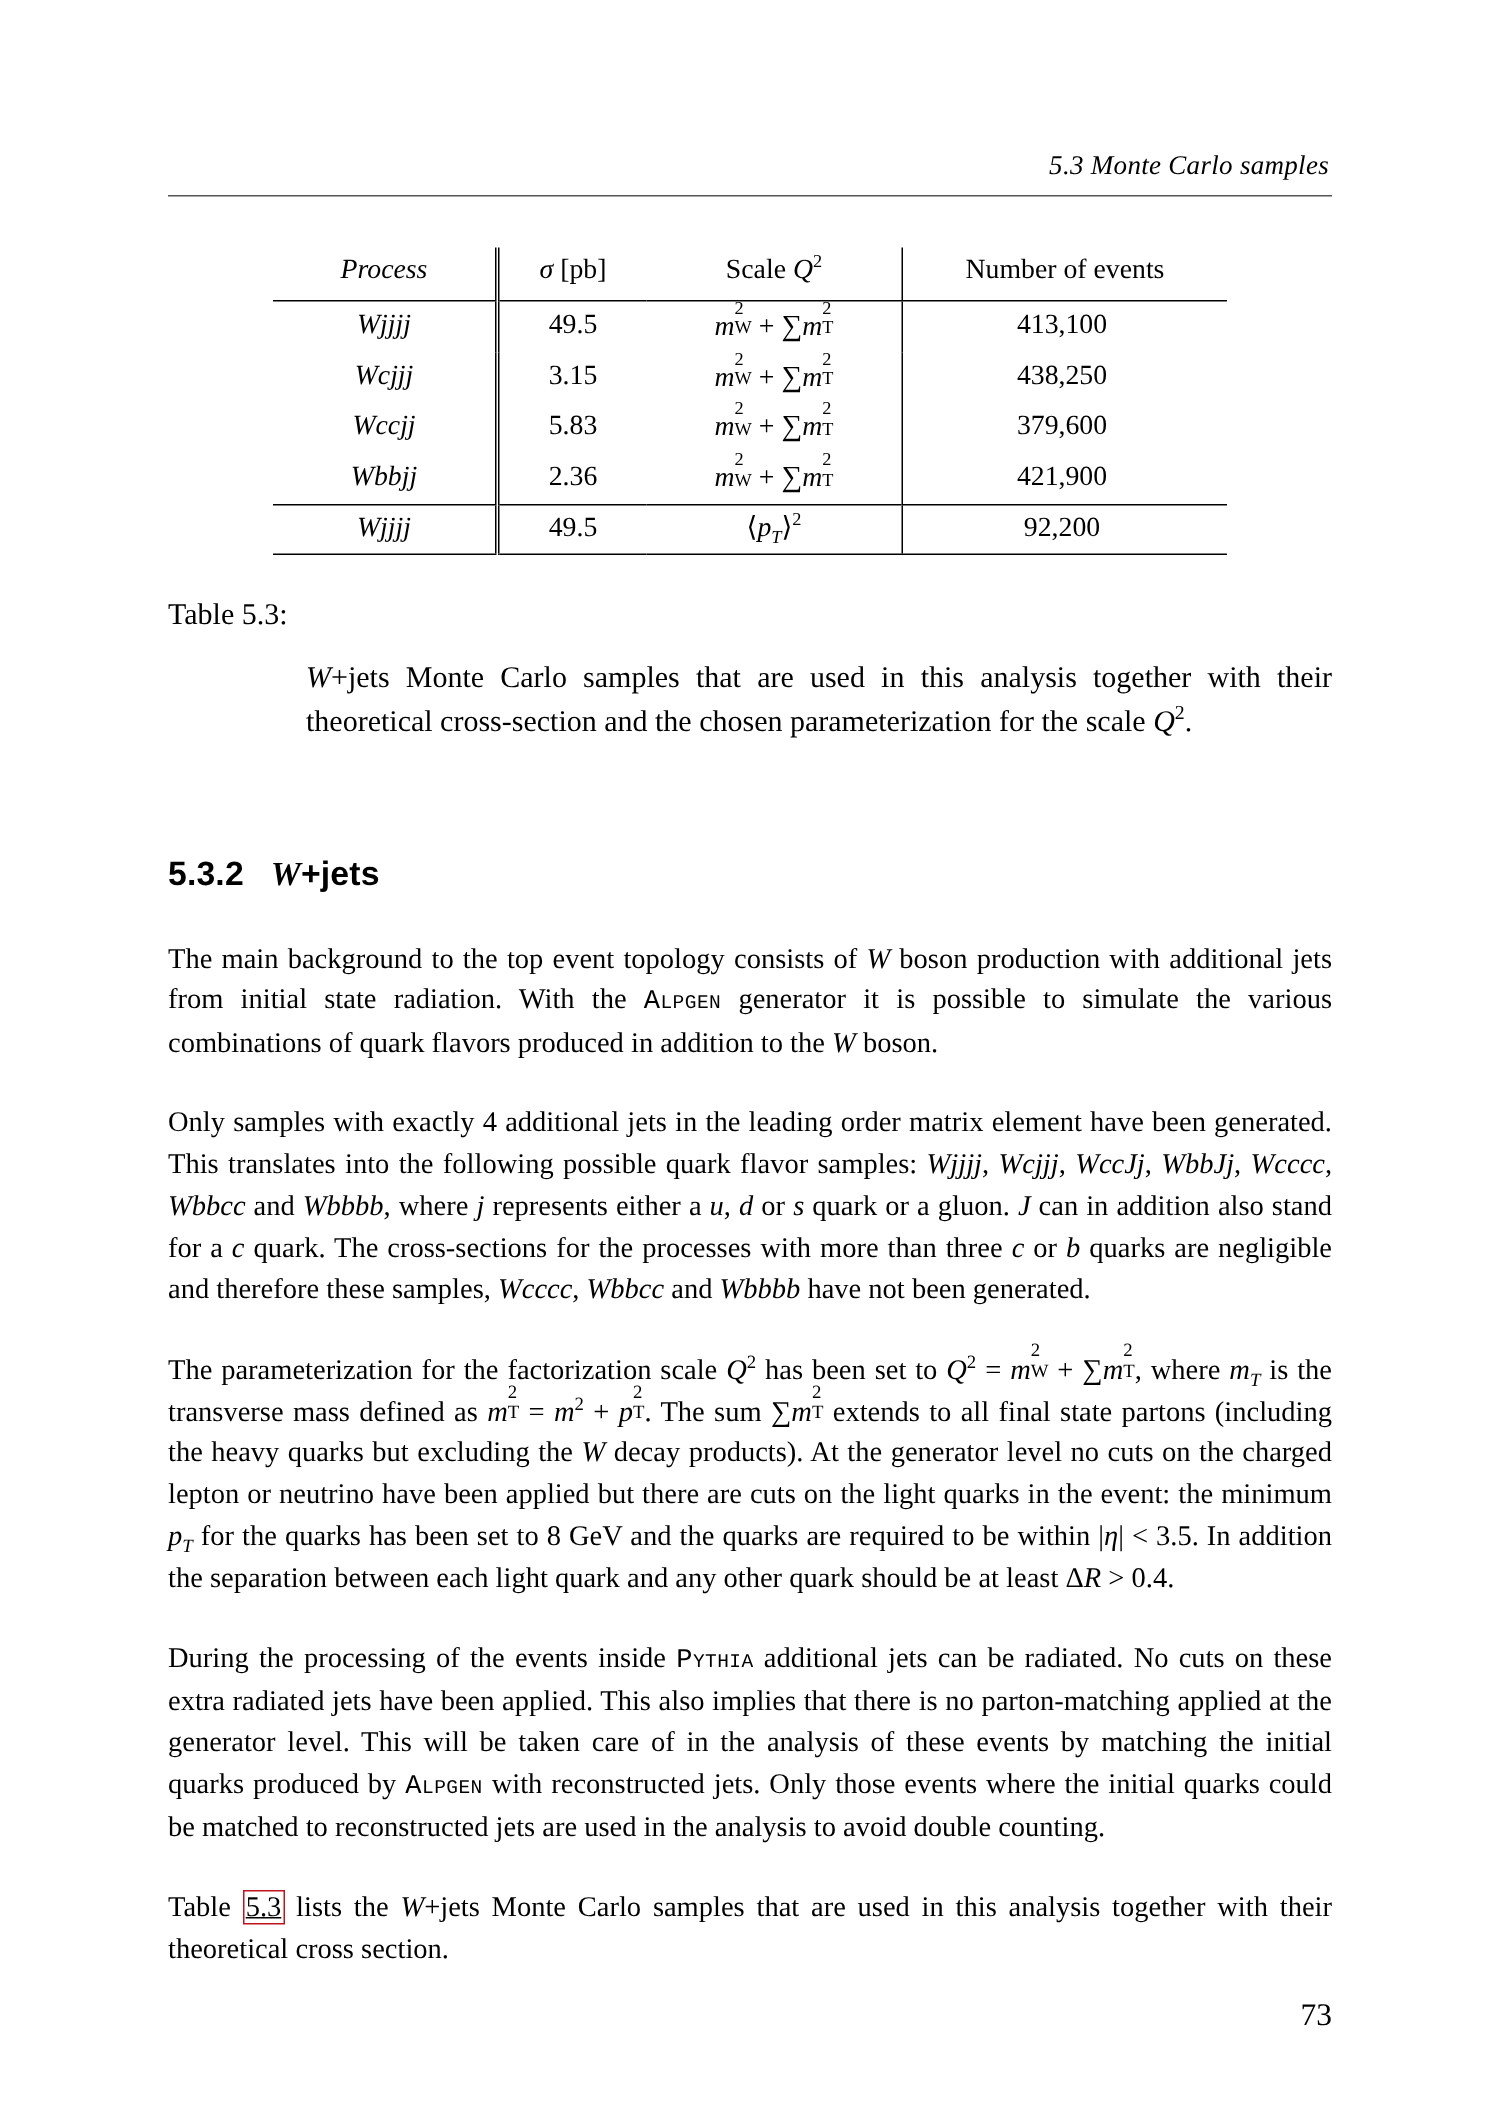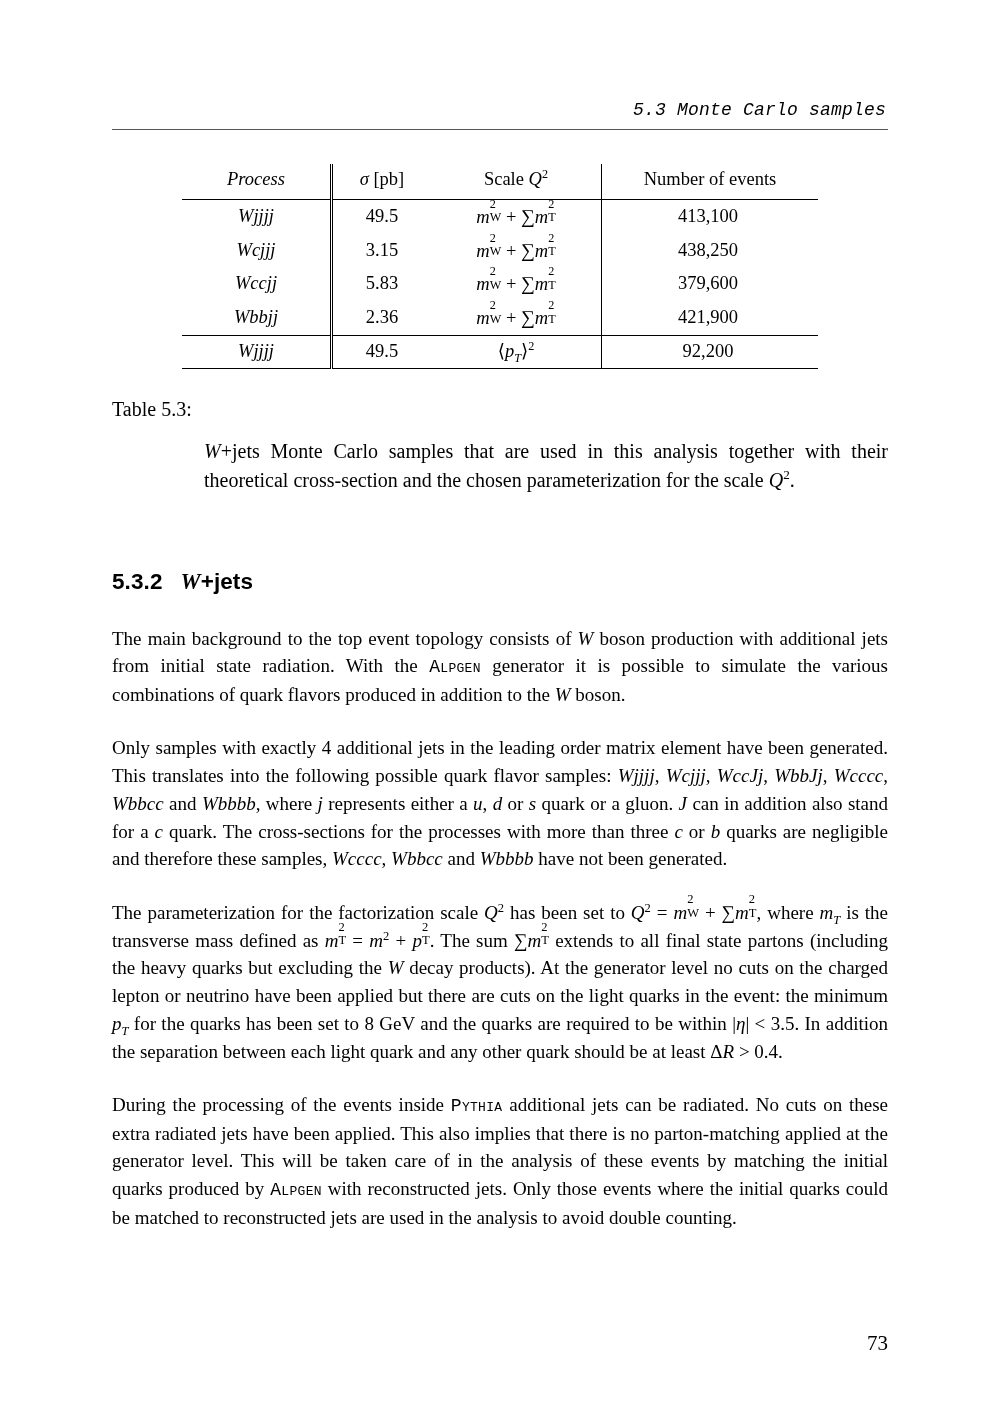--- a/index.html
+++ b/index.html
@@ -23,21 +23,20 @@
     box-sizing: border-box;
     padding: 100px 112px 60px 112px;
   }
   
   .runhead {
     text-align: right;
     font-style: italic;
     font-size: 18px;
     letter-spacing: 0.2px;
     padding-right: 2px;
-    font-family: Liberation Mono, monospace;
   }
   .rule {
     border: none;
     border-top: 1px solid #555;
     margin: 9px 0 0 0;
     width: 100%;
   }
   
   .table-wrap {
     margin-top: 34px;
@@ -223,15 +222,18 @@
   </p>
 
   <p class="body">
     The parameterization for the factorization scale <span class="it">Q</span><sup>2</sup> has been set to <span class="it">Q</span><sup>2</sup> = <span class="it">m</span><span class="stack"><span class="pad">W</span><span class="sp">2</span><span class="sb">W</span></span>&nbsp;+ ∑<span class="it">m</span><span class="stack"><span class="pad">T</span><span class="sp">2</span><span class="sb">T</span></span>, where <span class="it">m<sub>T</sub></span> is the transverse mass defined as <span class="it">m</span><span class="stack"><span class="pad">T</span><span class="sp">2</span><span class="sb">T</span></span>&nbsp;= <span class="it">m</span><sup>2</sup> + <span class="it">p</span><span class="stack"><span class="pad">T</span><span class="sp">2</span><span class="sb">T</span></span>. The sum ∑<span class="it">m</span><span class="stack"><span class="pad">T</span><span class="sp">2</span><span class="sb">T</span></span>&nbsp;extends to all final state partons (including the heavy quarks but excluding the <span class="it">W</span> decay products). At the generator level no cuts on the charged lepton or neutrino have been applied but there are cuts on the light quarks in the event: the minimum <span class="it">p<sub>T</sub></span> for the quarks has been set to 8 GeV and the quarks are required to be within |<span class="it">η</span>| &lt; 3.5. In addition the separation between each light quark and any other quark should be at least Δ<span class="it">R</span> &gt; 0.4.
   </p>
 
   <p class="body">
     During the processing of the events inside <span class="sc">Pythia</span> additional jets can be radiated. No cuts on these extra radiated jets have been applied. This also implies that there is no parton-matching applied at the generator level. This will be taken care of in the analysis of these events by matching the initial quarks produced by <span class="sc">Alpgen</span> with reconstructed jets. Only those events where the initial quarks could be matched to reconstructed jets are used in the analysis to avoid double counting.
   </p>
 
+  <p class="body">
+    Table <a class="link-box" href="#">5.3</a> lists the <span class="it">W</span>+jets Monte Carlo samples that are used in this analysis together with their theoretical cross section.
+  </p>
 
   <div class="folio">73</div>
 </div>
 
 </body></html>

